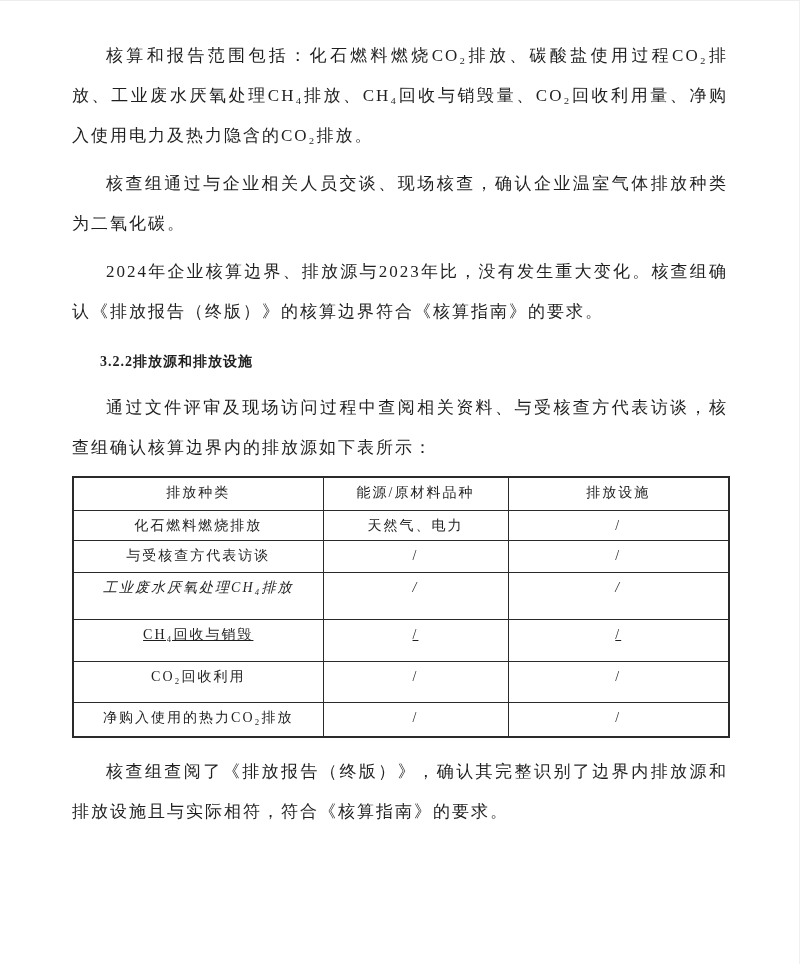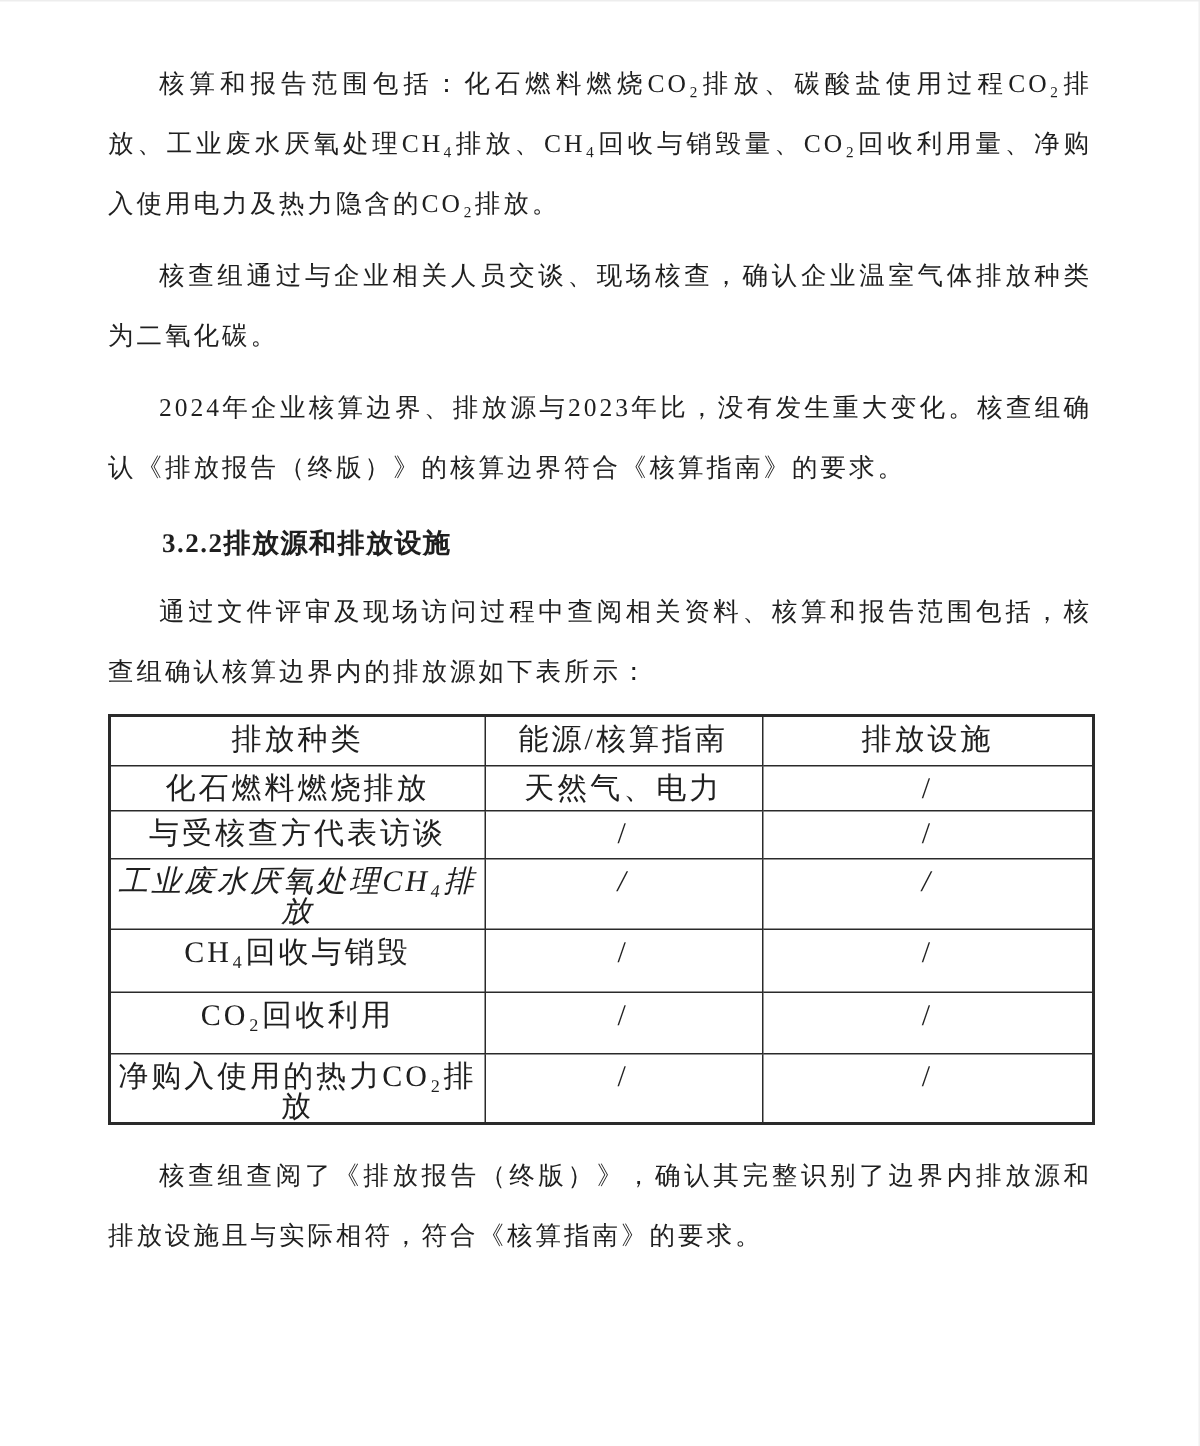--- a/index.html
+++ b/index.html
@@ -23,41 +23,41 @@
   }
   .para{
     font-size:17px;
     line-height:40px;
     letter-spacing:2px;
     text-align:justify;
     text-indent:2em;
     margin:0 0 8px 0;
   }
   .heading{
-    font-size:18px;
+    font-size:14px;
     font-weight:bold;
     line-height:40px;
     letter-spacing:1px;
     text-indent:2em;
     margin:10px 0 6px 0;
   }
   .table-caption{
     font-size:17px;
     font-weight:bold;
     letter-spacing:1px;
     text-align:center;
     line-height:28px;
     margin:2px 0 8px 0;
   }
   table.data-table{
     width:656px;
     border-collapse:collapse;
     table-layout:fixed;
     border:2px solid var(--border-color);
-    font-size:20px;
+    font-size:14px;
   }
   table.data-table th,
   table.data-table td{
     border:1.5px solid var(--border-color);
     font-weight:normal;
     text-align:center;
     vertical-align:top;
     padding:5px 4px 0 4px;
     line-height:20px;
     letter-spacing:2px;
@@ -73,53 +73,53 @@
 <div class="page">
 
   <p class="para">核算和报告范围包括：化石燃料燃烧CO₂排放、碳酸盐使用过程CO₂排放、工业废水厌氧处理CH₄排放、CH₄回收与销毁量、CO₂回收利用量、净购入使用电力及热力隐含的CO₂排放。</p>
 
   <p class="para">核查组通过与企业相关人员交谈、现场核查，确认企业温室气体排放种类为二氧化碳。</p>
 
   <p class="para">2024年企业核算边界、排放源与2023年比，没有发生重大变化。核查组确认《排放报告（终版）》的核算边界符合《核算指南》的要求。</p>
 
   <h3 class="heading">3.2.2排放源和排放设施</h3>
 
-  <p class="para">通过文件评审及现场访问过程中查阅相关资料、核算和报告范围包括，核查组确认核算边界内的排放源如下表所示：</p>
+  <p class="para">通过文件评审及现场访问过程中查阅相关资料、与受核查方代表访谈，核查组确认核算边界内的排放源如下表所示：</p>
 
 
   <table class="data-table">
     <colgroup>
       <col style="width:250px">
       <col style="width:185px">
       <col style="width:221px">
     </colgroup>
     <thead>
       <tr style="height:33px;">
         <th>排放种类</th>
-        <th>能源/核算指南</th>
+        <th>能源/原材料品种</th>
         <th>排放设施</th>
       </tr>
     </thead>
     <tbody>
       <tr style="height:30px;">
         <td>化石燃料燃烧排放</td>
         <td>天然气、电力</td>
         <td>/</td>
       </tr>
       <tr style="height:32px;">
         <td>与受核查方代表访谈</td>
         <td>/</td>
         <td>/</td>
       </tr>
       <tr style="height:47px;font-style:italic;">
         <td>工业废水厌氧处理CH₄排放</td>
         <td>/</td>
         <td>/</td>
       </tr>
-      <tr style="height:42px;">
+      <tr style="height:42px;text-decoration:underline;">
         <td>CH₄回收与销毁</td>
         <td>/</td>
         <td>/</td>
       </tr>
       <tr style="height:41px;">
         <td>CO₂回收利用</td>
         <td>/</td>
         <td>/</td>
       </tr>
       <tr style="height:35px;padding-left:32px;">

